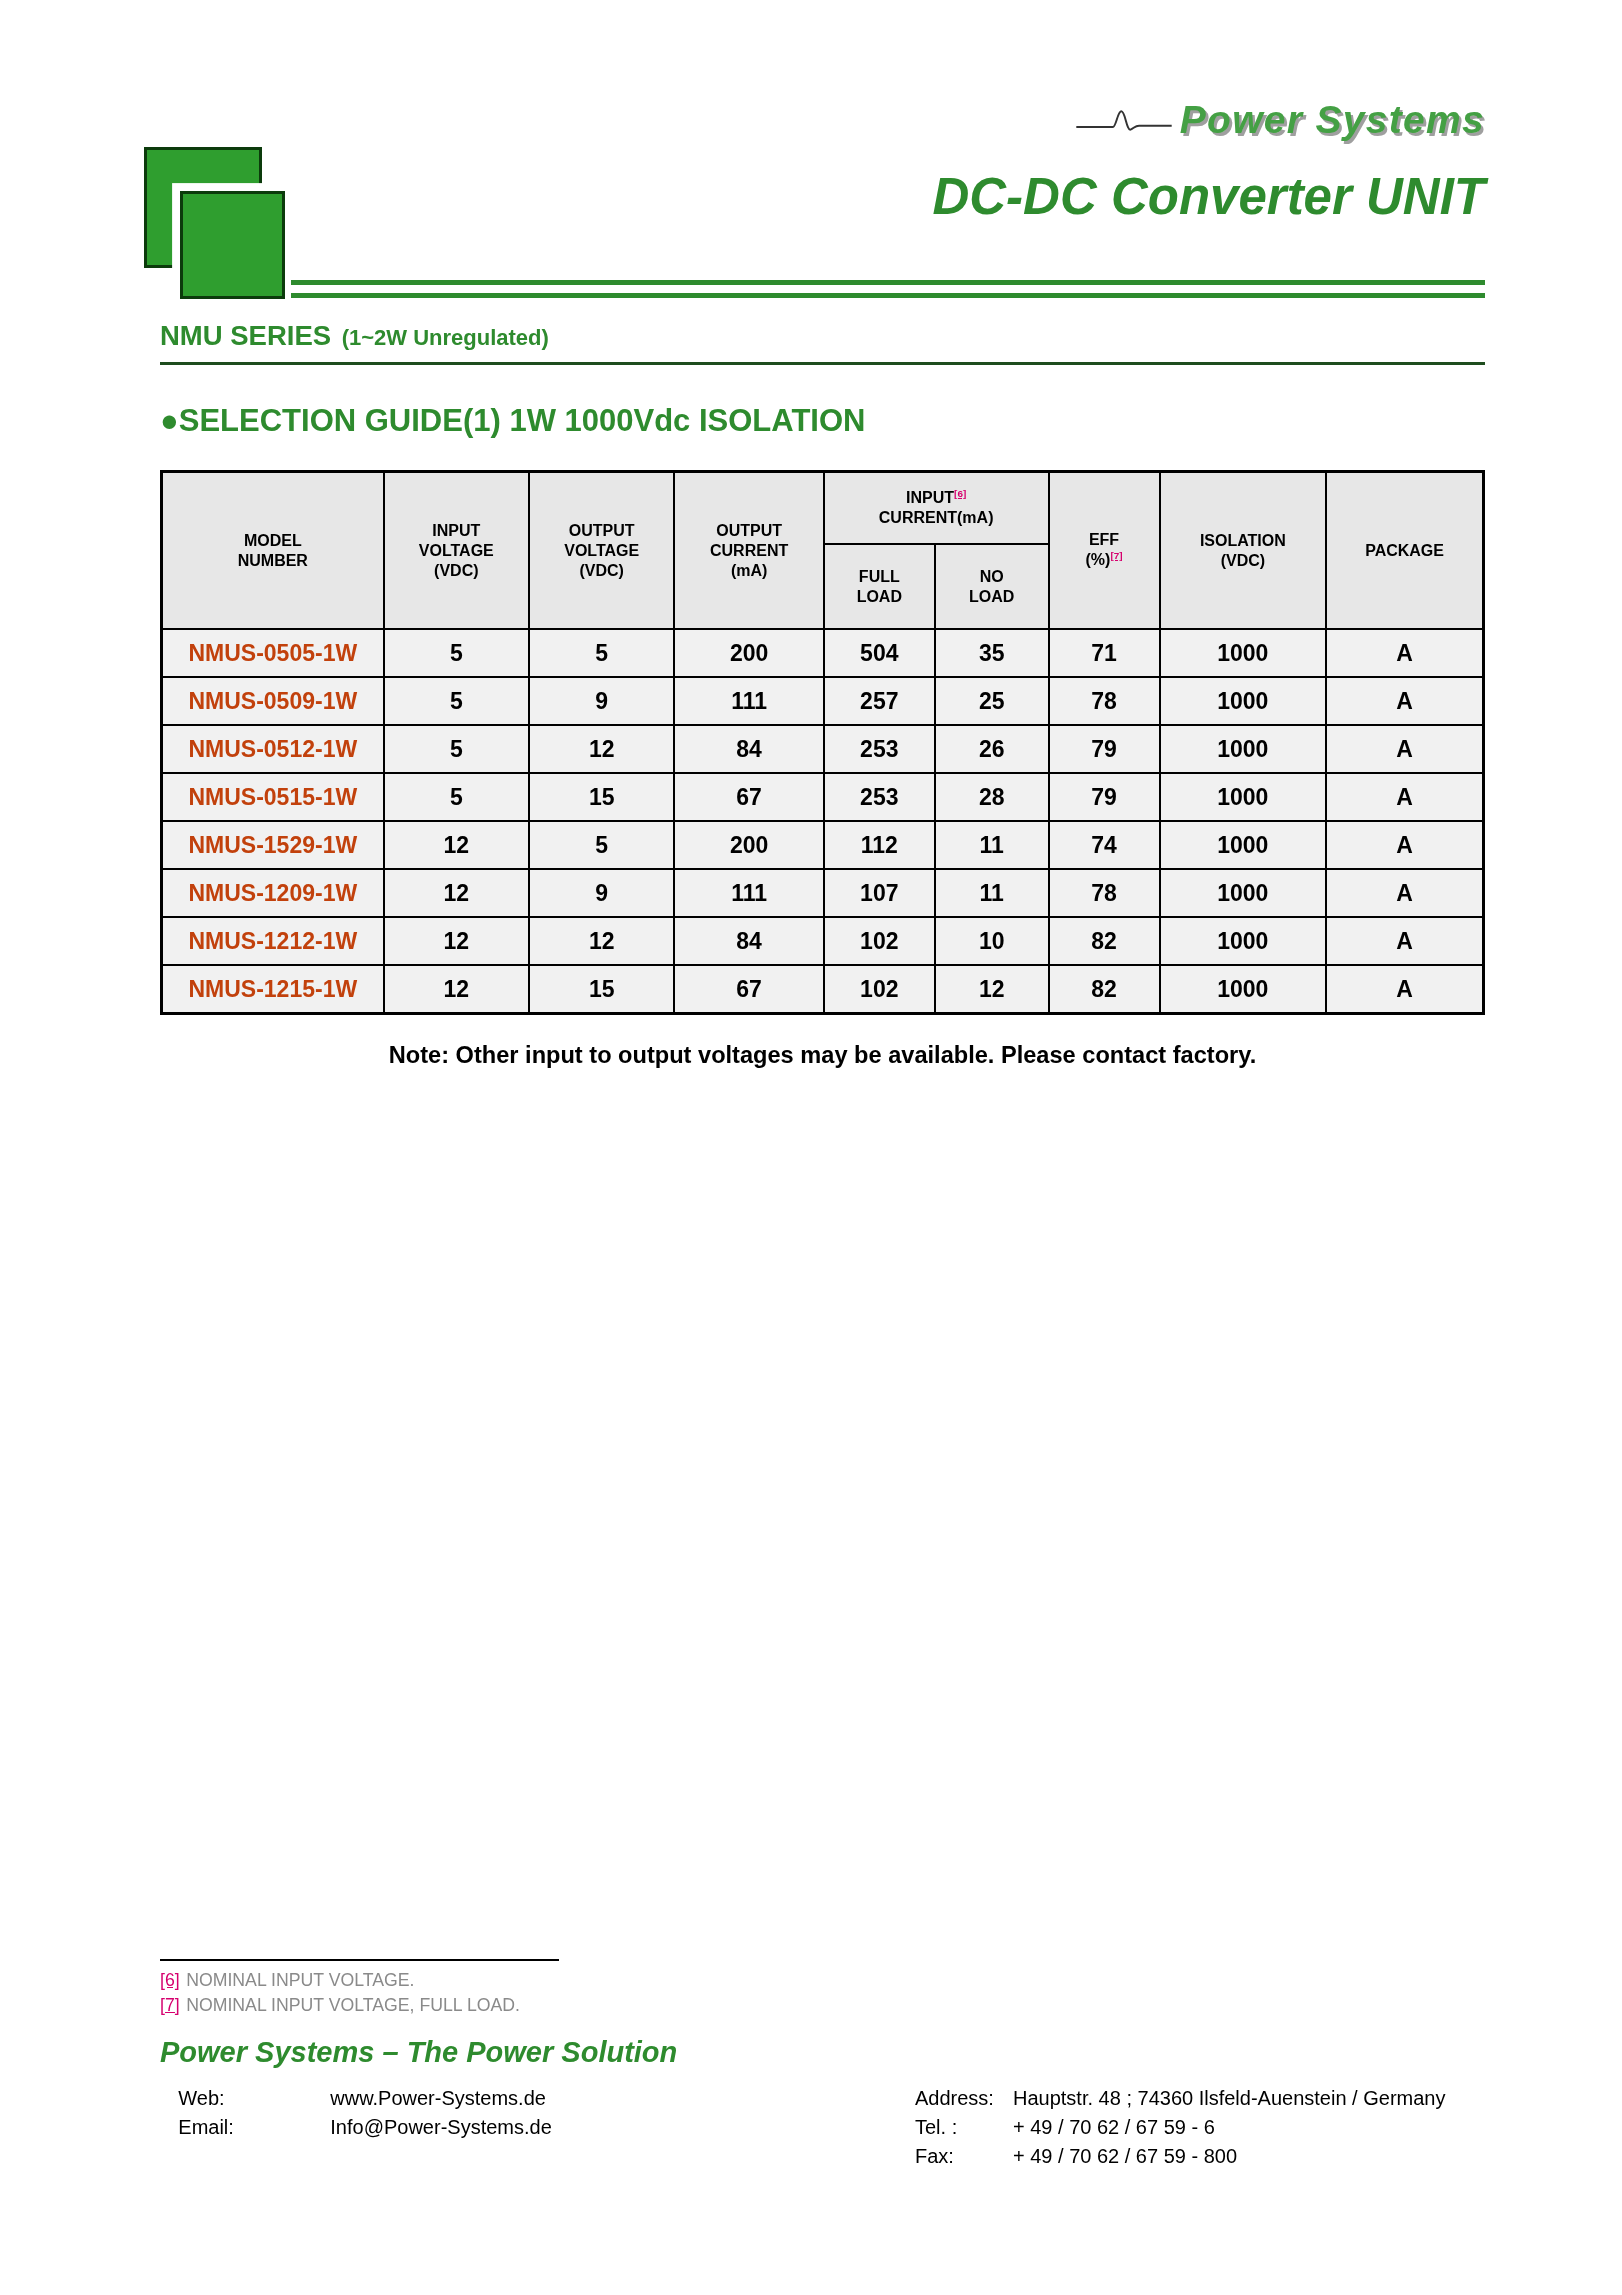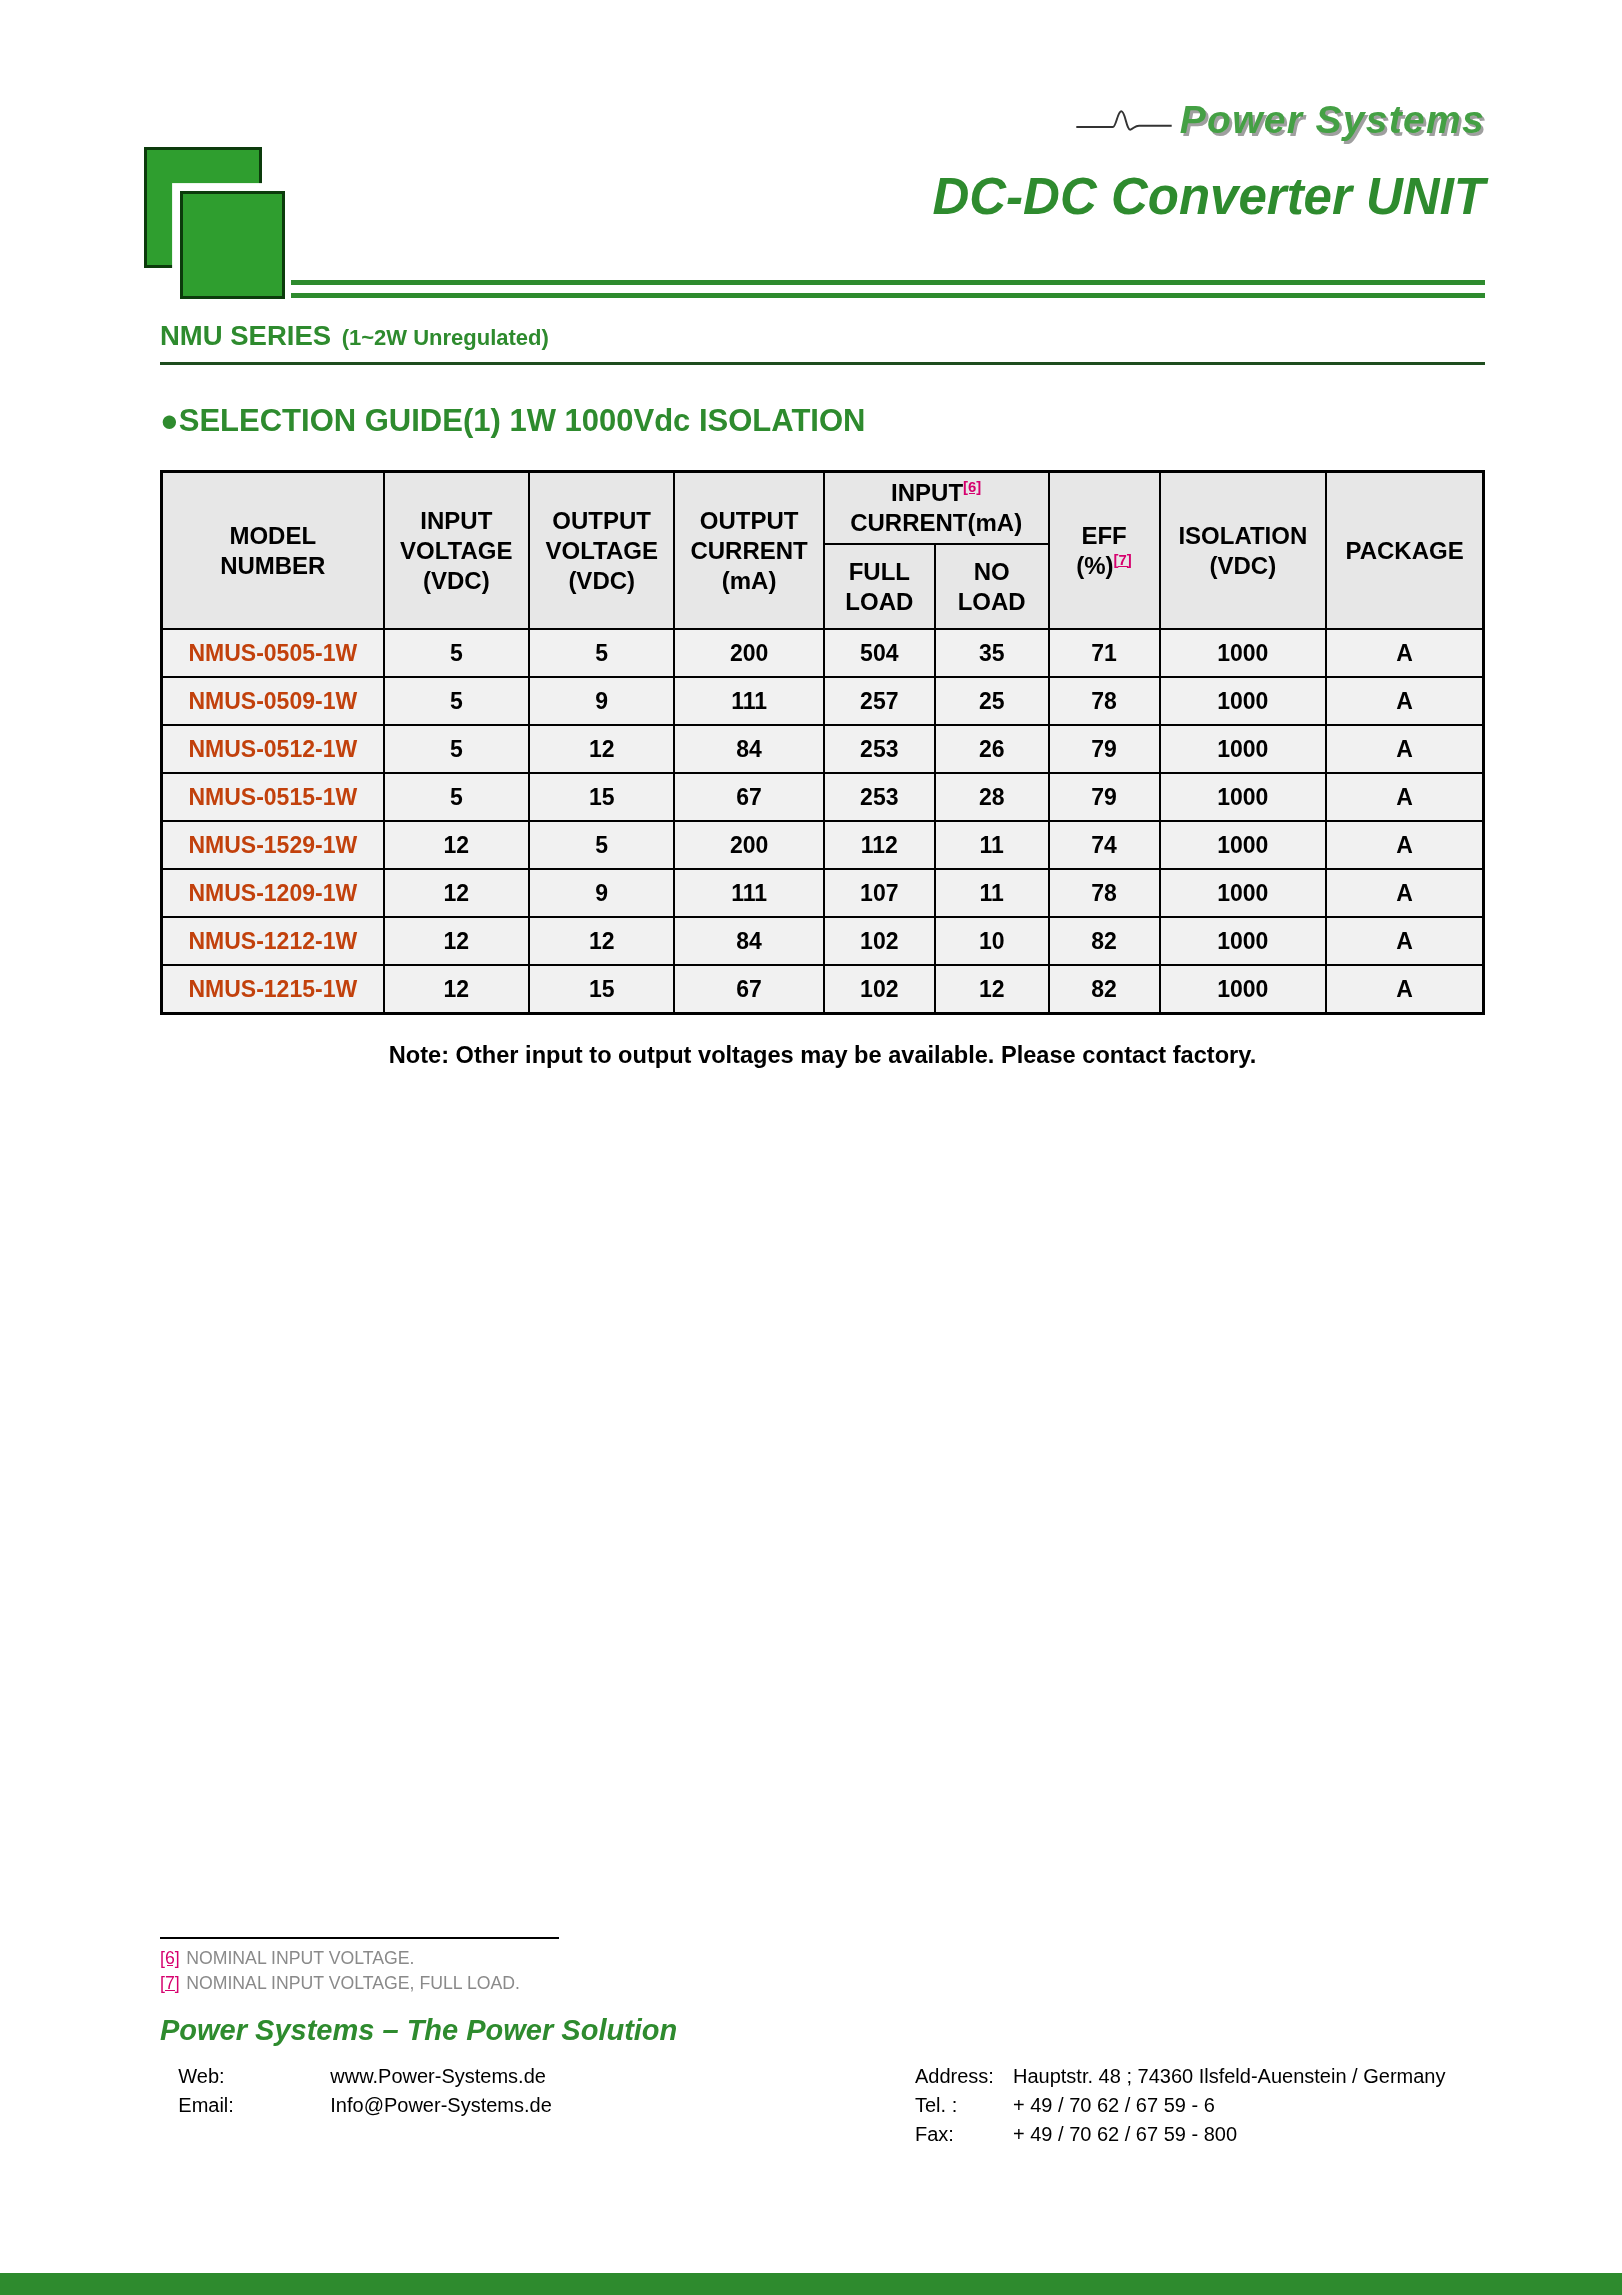--- a/index.html
+++ b/index.html
@@ -1,20 +1,20 @@
 <!DOCTYPE html>
 <html style="font-size:10.5px"><head>
 <meta charset="utf-8">
 <style>
   * { margin:0; padding:0; box-sizing:border-box; }
   html,body { background:#ffffff; }
   .page {
     width:1622px; height:2295px; background:#ffffff; position:relative;
     font-family:"Liberation Sans", sans-serif; color:#000;
-    display:flex; flex-direction:column; overflow:hidden;
+    display:flex; flex-direction:row; overflow:hidden;
   }
   .content {
     flex:1; display:flex; flex-direction:column; min-height:0;
     padding:0 137px 121px 160px;
   }
 
   
   .header { position:relative; height:308px; }
   .logo-squares { position:absolute; left:-16.4px; top:147px; width:164px; height:164px; }
   .sq { position:absolute; background:#2f9e2f; border:3.9px solid #0c3b0c; }
@@ -42,21 +42,21 @@
   .series-qualifier { font-size:22px; }
   .series-rule { margin-top:10.5px; height:2.6px; background:#1e4d1e; }
 
   
   .section-title { margin-top:38px; font-size:31px; font-weight:bold; color:#2e8b2e; }
 
   
   table { width:100%; border-collapse:collapse; table-layout:fixed; margin-top:31px; border:3.9px solid #000; }
   th, td { border:2.6px solid #000; text-align:center; vertical-align:middle; }
   thead th {
-    background:#e7e7e7; font-size:24px; font-weight:bold;
+    background:#e7e7e7; font-size:16px; font-weight:bold;
     white-space:pre-line; line-height:1.25; padding:5.2px 2.6px;
   }
   thead tr:first-child { height:73px; }
   thead tr:last-child  { height:85px; }
   tbody td { background:#f1f1f1; font-size:23px; font-weight:bold; height:48px; }
   tbody td.model { color:#c2410c; }
   sup.marker { color:#d6006e; font-size:0.62em; text-decoration:underline; vertical-align:super; }
 
   
   .note { margin-top:27.5px; text-align:center; font-size:23.6px; font-weight:bold; }

